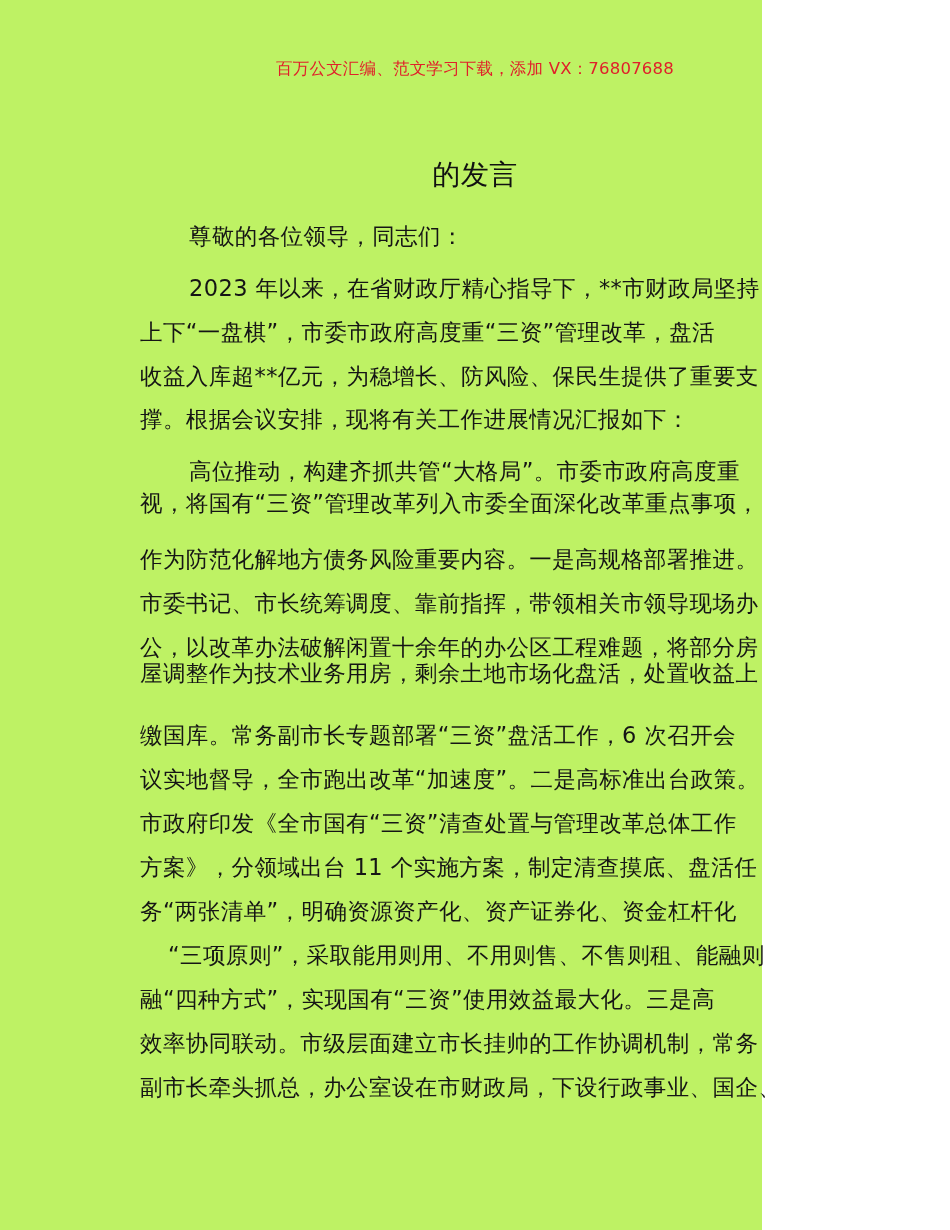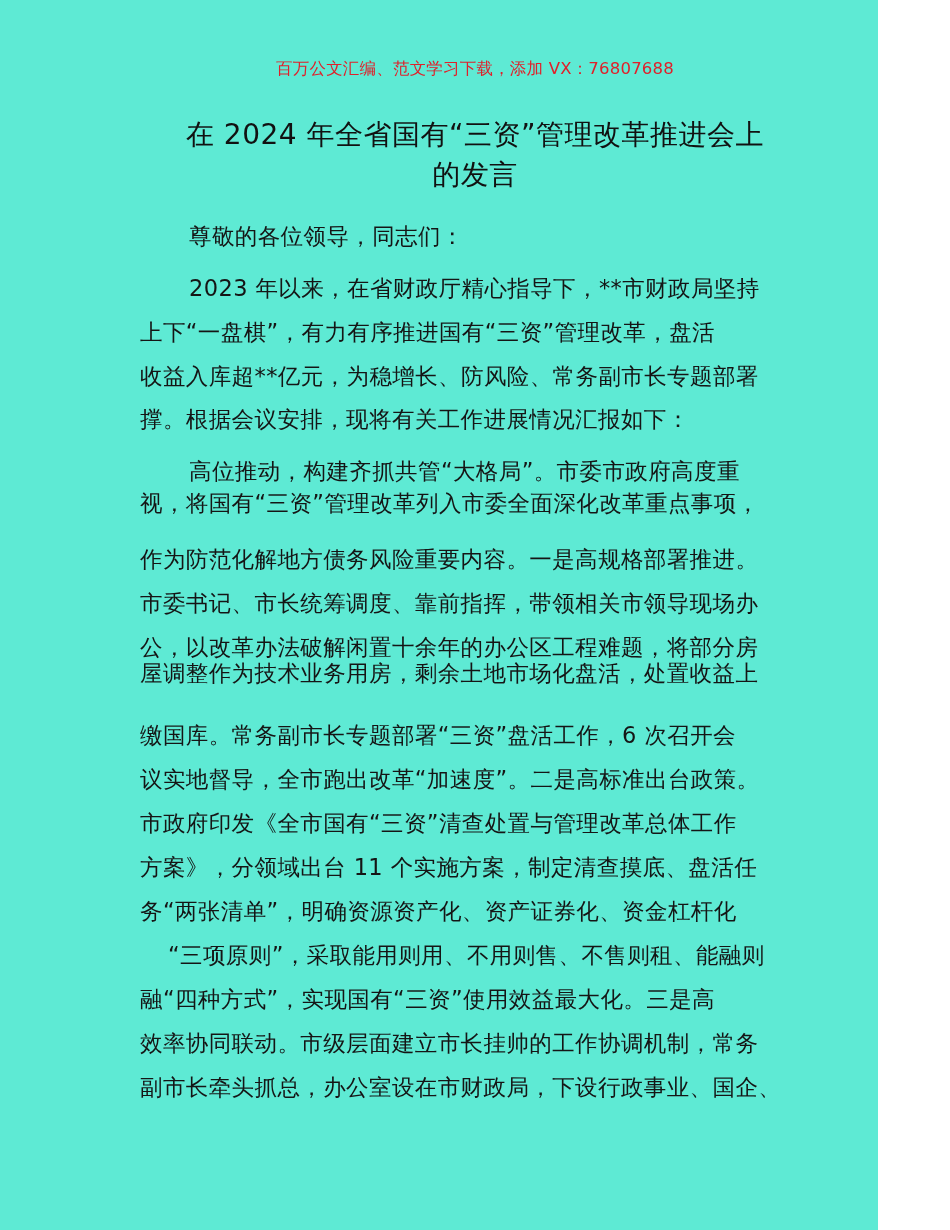--- a/index.html
+++ b/index.html
@@ -11,23 +11,23 @@
     width: 950px;
     height: 1230px;
     position: relative;
     overflow: hidden;
     font-family: "DejaVu Sans", "Liberation Sans", sans-serif;
     color: #111111;
   }
   .page {
     position: absolute;
     left: 0; top: 0;
-    width: 878px;
+    width: 762px;
     height: 1230px;
-    background: #5eead4;
+    background: #bef264;
   }
   .header-watermark {
     position: absolute;
     top: 58px;
     left: 0;
     width: 950px;
     text-align: center;
     font-size: 16.5px;
     color: #e0202a;
     letter-spacing: 0.2px;
@@ -60,28 +60,27 @@
     letter-spacing: 0.4px;
   }
   .line.indent { left: 49px; }
 </style>
 </head>
 <body>
 
 <div class="page">
   <div class="header-watermark">百万公文汇编、范文学习下载，添加 VX：76807688</div>
 
-  <div class="title line1">在 2024 年全省国有“三资”管理改革推进会上</div>
   <div class="title line2">的发言</div>
 
   <div class="body-text" id="body-text">
       <div class="line indent" style="top: 221px;">尊敬的各位领导，同志们：</div>
       <div class="line indent" style="top: 273px;">2023 年以来，在省财政厅精心指导下，**市财政局坚持</div>
-      <div class="line" style="top: 317px;">上下“一盘棋”，有力有序推进国有“三资”管理改革，盘活</div>
-      <div class="line" style="top: 361px;">收益入库超**亿元，为稳增长、防风险、常务副市长专题部署</div>
+      <div class="line" style="top: 317px;">上下“一盘棋”，市委市政府高度重“三资”管理改革，盘活</div>
+      <div class="line" style="top: 361px;">收益入库超**亿元，为稳增长、防风险、保民生提供了重要支</div>
       <div class="line" style="top: 404px;">撑。根据会议安排，现将有关工作进展情况汇报如下：</div>
       <div class="line indent" style="top: 456px;">高位推动，构建齐抓共管“大格局”。市委市政府高度重</div>
       <div class="line" style="top: 488px;">视，将国有“三资”管理改革列入市委全面深化改革重点事项，</div>
       <div class="line" style="top: 544px;">作为防范化解地方债务风险重要内容。一是高规格部署推进。</div>
       <div class="line" style="top: 588px;">市委书记、市长统筹调度、靠前指挥，带领相关市领导现场办</div>
       <div class="line" style="top: 632px;">公，以改革办法破解闲置十余年的办公区工程难题，将部分房</div>
       <div class="line" style="top: 650px; margin-top: 8px;">屋调整作为技术业务用房，剩余土地市场化盘活，处置收益上</div>
       <div class="line" style="top: 720px;">缴国库。常务副市长专题部署“三资”盘活工作，6 次召开会</div>
       <div class="line" style="top: 764px;">议实地督导，全市跑出改革“加速度”。二是高标准出台政策。</div>
       <div class="line" style="top: 808px;">市政府印发《全市国有“三资”清查处置与管理改革总体工作</div>

